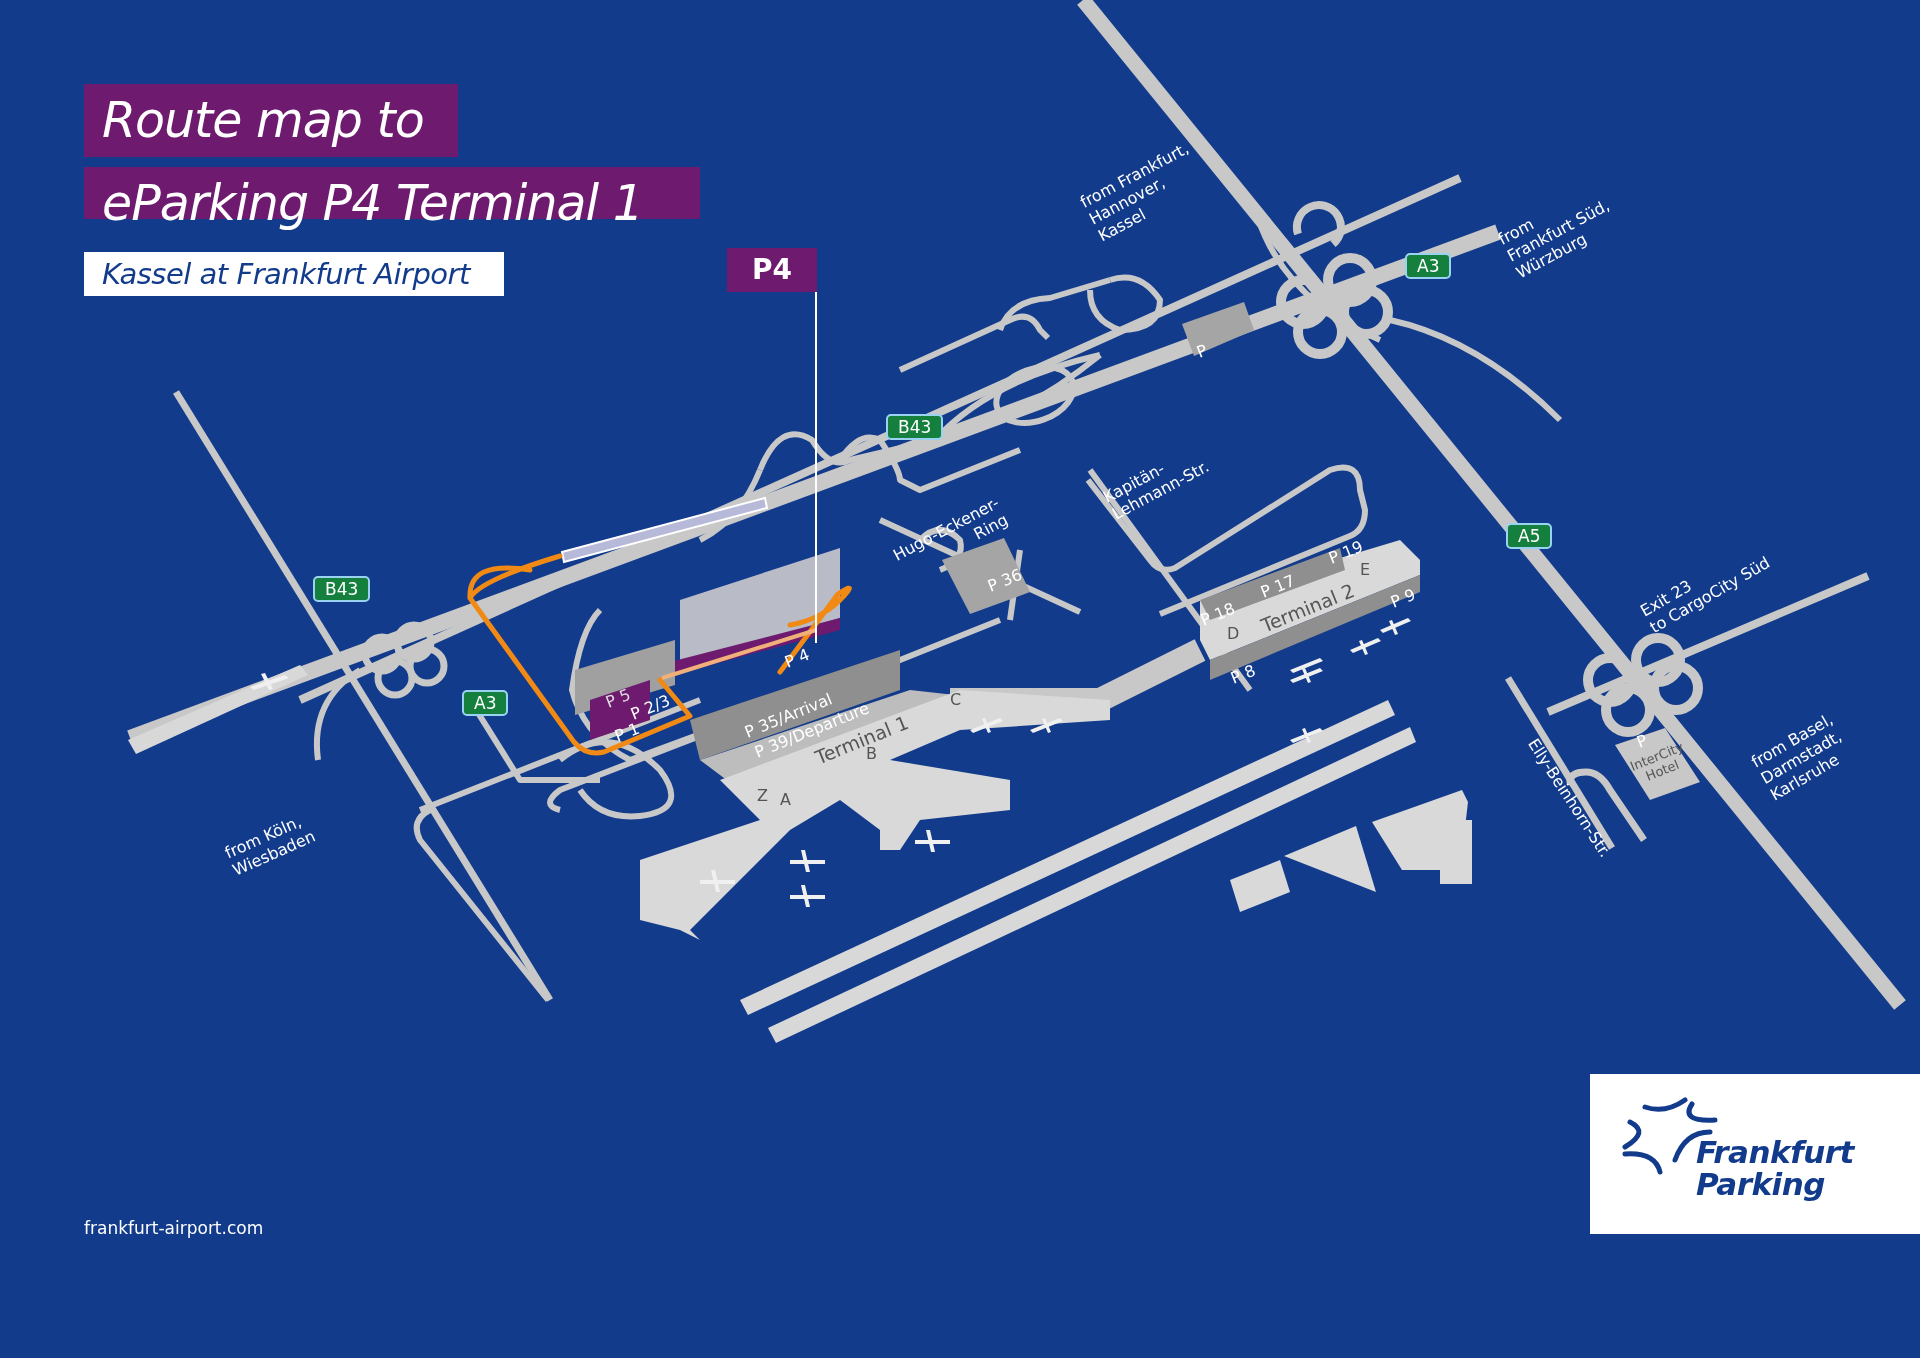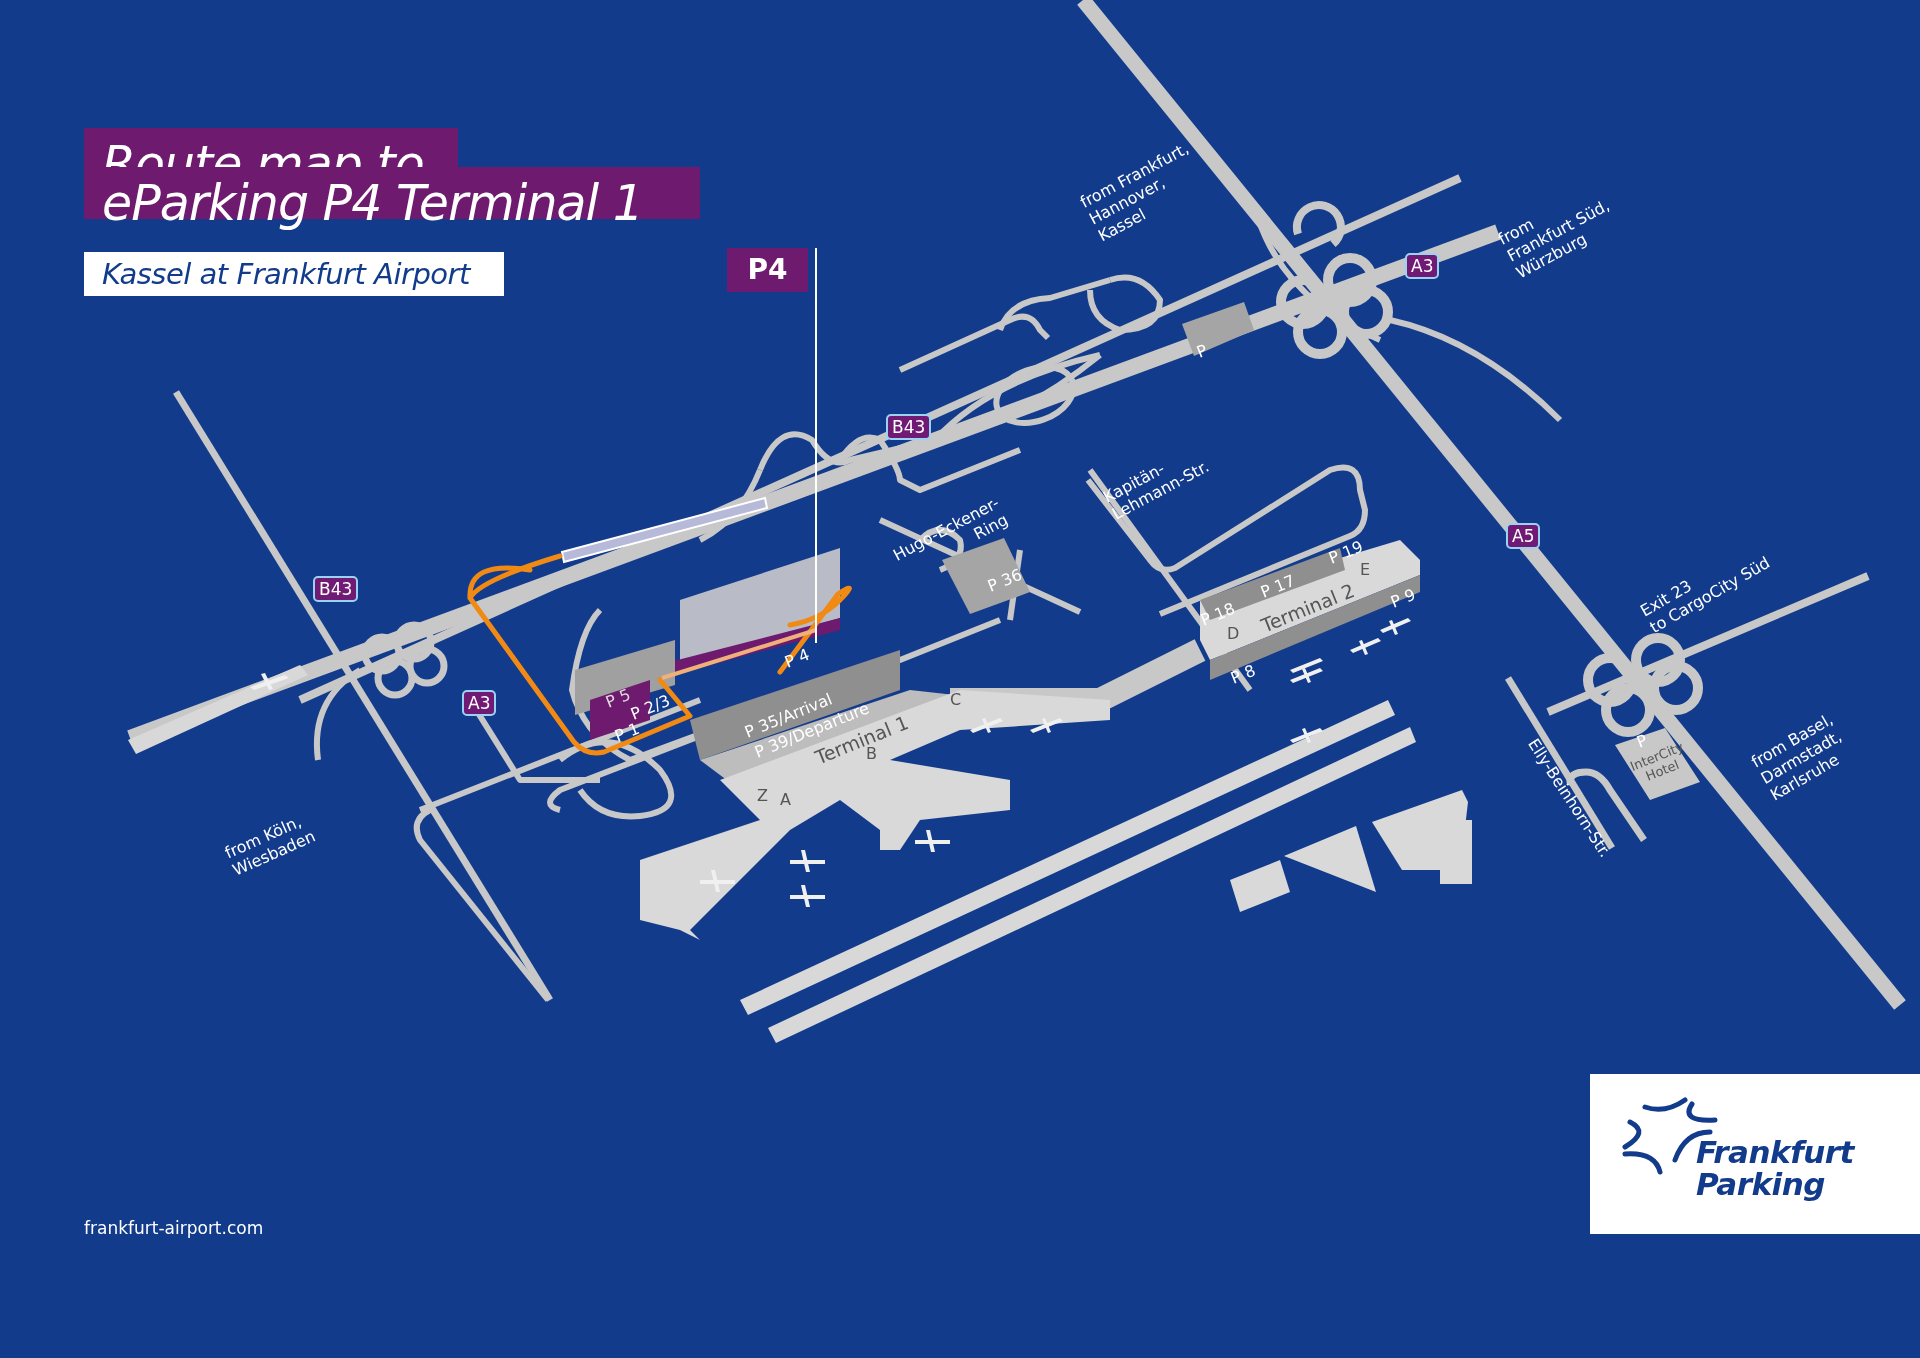--- a/index.html
+++ b/index.html
@@ -1,23 +1,23 @@
 <!DOCTYPE html>
 <html><head>
 <meta charset="utf-8">
 <style>
   html,body{margin:0;padding:0;}
   body{width:1920px;height:1358px;overflow:hidden;background:#123B8C;font-family:"DejaVu Sans","Liberation Sans",sans-serif;position:relative;}
   .map{position:absolute;left:0;top:0;width:1920px;height:1358px;}
   .title-box{position:absolute;background:#6E1A6E;color:#fff;font-style:italic;font-family:"DejaVu Sans",sans-serif;white-space:nowrap;box-sizing:border-box;}
-  .t1{left:84px;top:84px;width:374px;height:73px;font-size:49px;line-height:73px;padding-left:18px;letter-spacing:-1px;margin-top:44px;}
+  .t1{left:84px;top:84px;width:374px;height:73px;font-size:49px;line-height:73px;padding-left:18px;letter-spacing:-1px;}
   .t2{left:84px;top:167px;width:616px;height:52px;font-size:49px;line-height:74px;padding-left:18px;letter-spacing:-1px;}
   .sub{position:absolute;left:84px;top:252px;width:420px;height:44px;background:#fff;color:#123B8C;font-style:italic;font-size:29px;line-height:44px;padding-left:18px;box-sizing:border-box;white-space:nowrap;letter-spacing:-0.5px;}
-  .p4-marker{position:absolute;left:727px;top:248px;width:81px;height:44px;background:#6E1A6E;color:#fff;font-size:28px;line-height:44px;text-align:center;font-weight:bold;}
-  .badge{position:absolute;background:#701a75;color:#fff;border:2px solid #9AD3F2;border-radius:5px;font-size:17px;line-height:22px;height:22px;padding:0 4px;font-family:"DejaVu Sans",sans-serif;}
+  .p4-marker{position:absolute;left:727px;top:248px;width:90px;height:44px;background:#6E1A6E;color:#fff;font-size:28px;line-height:44px;text-align:center;font-weight:bold;}
+  .badge{position:absolute;background:#15803d;color:#fff;border:2px solid #9AD3F2;border-radius:5px;font-size:17px;line-height:22px;height:22px;padding:0 10px;font-family:"DejaVu Sans",sans-serif;}
   .lbl{position:absolute;color:#fff;font-size:16px;line-height:19px;white-space:nowrap;transform-origin:0 0;}
   .lbl-dark{position:absolute;color:#555;font-size:19px;white-space:nowrap;transform-origin:0 0;}
   .lbl-light{position:absolute;color:#fff;font-size:16px;white-space:nowrap;transform-origin:0 0;}
   .url{position:absolute;left:84px;top:1218px;color:#fff;font-size:17px;}
   .logo-box{position:absolute;left:1590px;top:1074px;width:344px;height:160px;background:#fff;}
   .logo-text{position:absolute;left:106px;top:62px;color:#123B8C;font-style:italic;font-weight:bold;font-size:31px;line-height:32px;letter-spacing:-0.5px;}
   .logo-mark{position:absolute;left:20px;top:18px;width:120px;height:90px;}
 </style>
 </head>
 <body>

